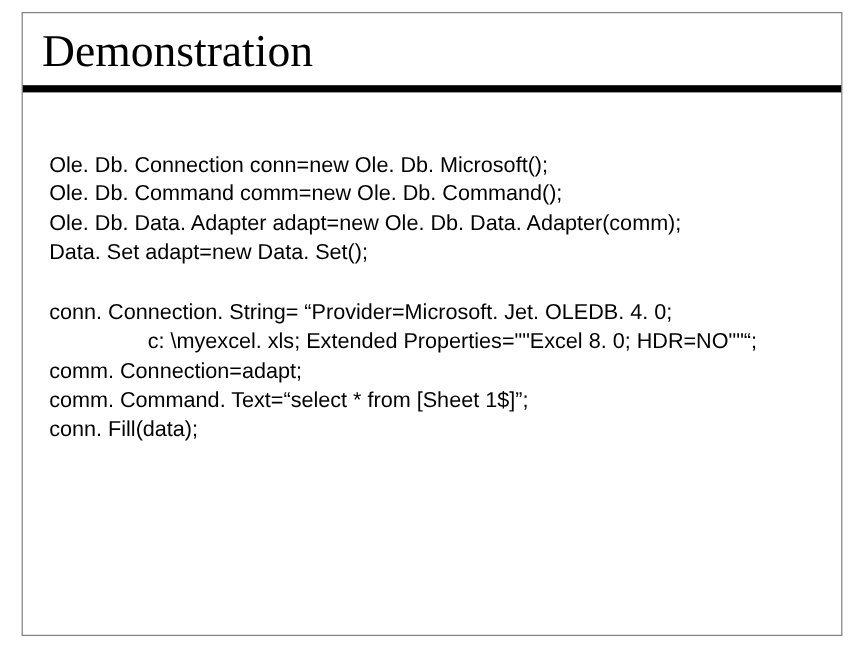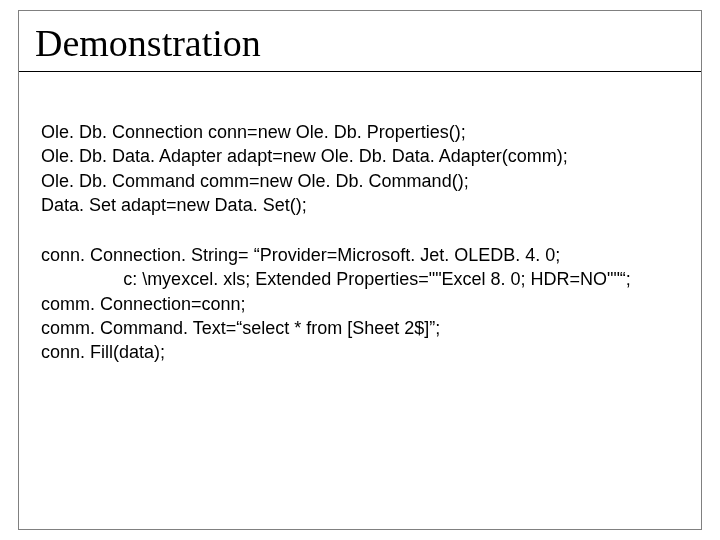--- a/index.html
+++ b/index.html
@@ -15,21 +15,21 @@
     position: absolute;
     top: 10px;
     left: 18px;
     right: 18px;
     bottom: 10px;
     border: 1px solid #808080;
     background: #ffffff;
   }
   .title-wrap {
     padding: 10px 16px 6px 16px;
-    border-bottom: 1px solid #000000;
+    border-bottom: 6px solid #000000;
     margin: 0 0 0 0;
   }
   .title {
     font-family: "Times New Roman", Times, serif;
     font-size: 38px;
     font-weight: 400;
     color: #000000;
   }
   .body {
     padding: 48px 22px 0 22px;
@@ -44,28 +44,28 @@
 </head>
 <body>
 
 <div class="slide">
   <div class="title-wrap">
     <div class="title">Demonstration</div>
   </div>
   <div class="body">
 
     <div class="block">
-      <span class="line">Ole. Db. Connection conn=new Ole. Db. Properties();</span>
+      <span class="line">Ole. Db. Connection conn=new Ole. Db. Microsoft();</span>
+      <span class="line">Ole. Db. Command comm=new Ole. Db. Command();</span>
       <span class="line">Ole. Db. Data. Adapter adapt=new Ole. Db. Data. Adapter(comm);</span>
-      <span class="line">Ole. Db. Command comm=new Ole. Db. Command();</span>
       <span class="line">Data. Set adapt=new Data. Set();</span>
     </div>
 
     <div class="block">
       <span class="line">conn. Connection. String= “Provider=Microsoft. Jet. OLEDB. 4. 0;</span>
       <span class="indent">c: \myexcel. xls; Extended Properties=""Excel 8. 0; HDR=NO""“;</span>
-      <span class="line">comm. Connection=conn;</span>
-      <span class="line">comm. Command. Text=“select * from [Sheet 2$]”;</span>
+      <span class="line">comm. Connection=adapt;</span>
+      <span class="line">comm. Command. Text=“select * from [Sheet 1$]”;</span>
       <span class="line">conn. Fill(data);</span>
     </div>
 
   </div>
 </div>
 
 </body></html>

